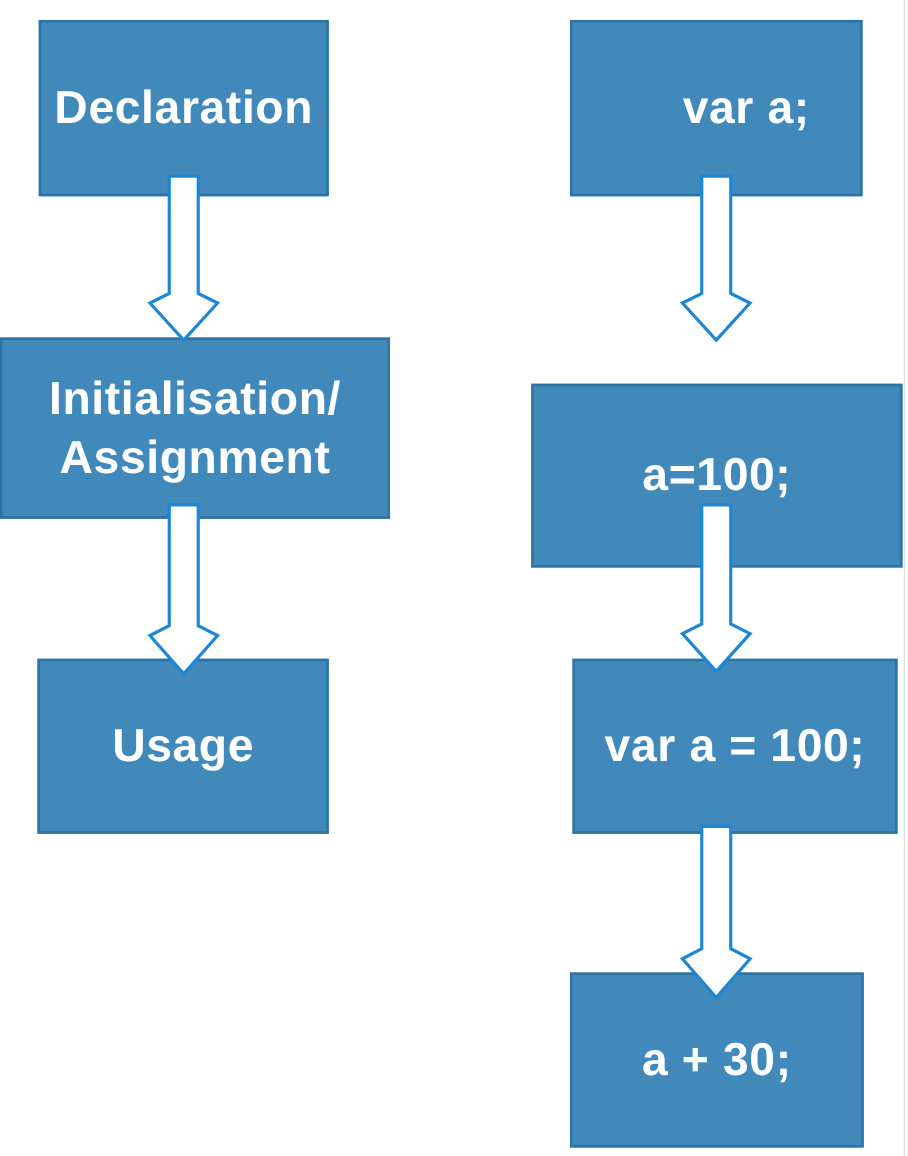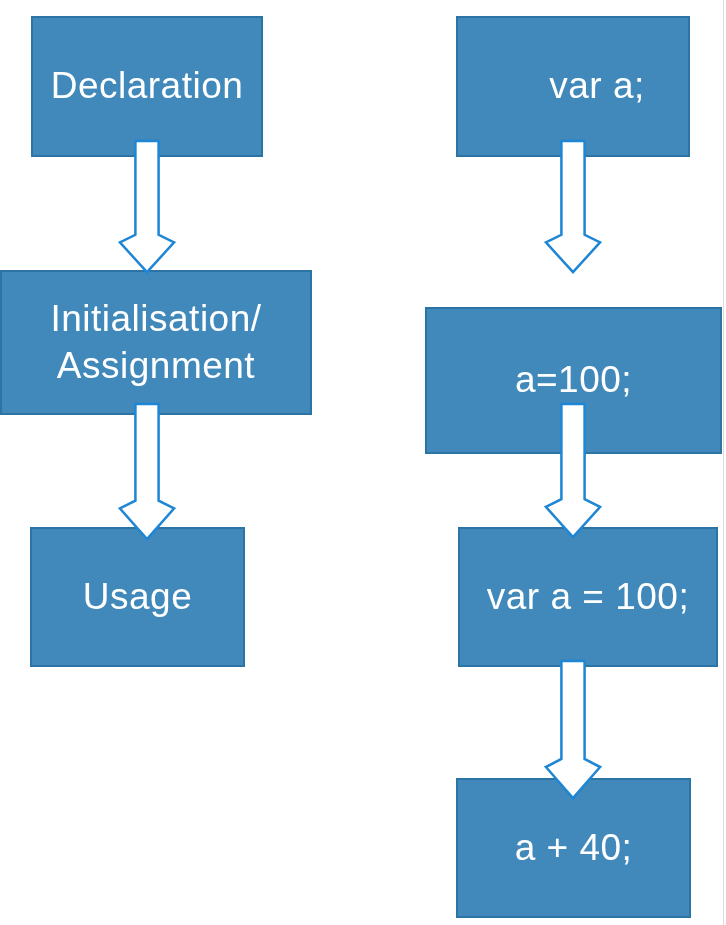--- a/index.html
+++ b/index.html
@@ -26,21 +26,21 @@
     background: var(--box_fill);
     border: 2px solid var(--box_border);
     display: flex;
     align-items: center;
     justify-content: center;
     z-index: 1;
   }
   .box-label {
     color: var(--label_color);
     font-size: 37px;
-    font-weight: 400;
+    font-weight: 700;
     line-height: 1.25;
     text-align: center;
     white-space: pre-line;
     letter-spacing: 0.5px;
   }
   .arrow {
     position: absolute;
     width: 58px;
     z-index: 2;
     overflow: visible;
@@ -70,21 +70,21 @@
 
   <div class="box" style="left:31px; top:16px; width:232px; height:141px;">
     <span class="box-label">Declaration</span>
   </div>
 
   <div class="box" style="left:0px; top:270px; width:312px; height:145px;">
     <span class="box-label">Initialisation/
 Assignment</span>
   </div>
 
-  <div class="box" style="left:30px; top:527px; width:215px; height:140px;">
+  <div class="box" style="left:30px; top:527px; width:233px; height:140px;">
     <span class="box-label">Usage</span>
   </div>
 
   <svg class="arrow" style="left:118px; top:140px; height:134px;" viewBox="0 0 60 140" preserveAspectRatio="none">
     <polygon points="18,1 42,1 42,99 58,107 30,138 2,107 18,99"></polygon>
   </svg>
 
   <svg class="arrow" style="left:118px; top:403px; height:138px;" viewBox="0 0 60 140" preserveAspectRatio="none">
     <polygon points="18,1 42,1 42,99 58,107 30,138 2,107 18,99"></polygon>
   </svg>
@@ -95,21 +95,21 @@
 
   <div class="box" style="left:425px; top:268px; width:297px; height:147px;margin-top:39px;">
     <span class="box-label">a=100;</span>
   </div>
 
   <div class="box" style="left:458px; top:527px; width:260px; height:140px;">
     <span class="box-label">var a = 100;</span>
   </div>
 
   <div class="box" style="left:456px; top:778px; width:235px; height:140px;">
-    <span class="box-label">a + 40;</span>
+    <span class="box-label">a + 30;</span>
   </div>
 
   <svg class="arrow" style="left:544px; top:140px; height:134px;" viewBox="0 0 60 140" preserveAspectRatio="none">
     <polygon points="18,1 42,1 42,99 58,107 30,138 2,107 18,99"></polygon>
   </svg>
 
   <svg class="arrow" style="left:544px; top:403px; height:136px;" viewBox="0 0 60 140" preserveAspectRatio="none">
     <polygon points="18,1 42,1 42,99 58,107 30,138 2,107 18,99"></polygon>
   </svg>
 

